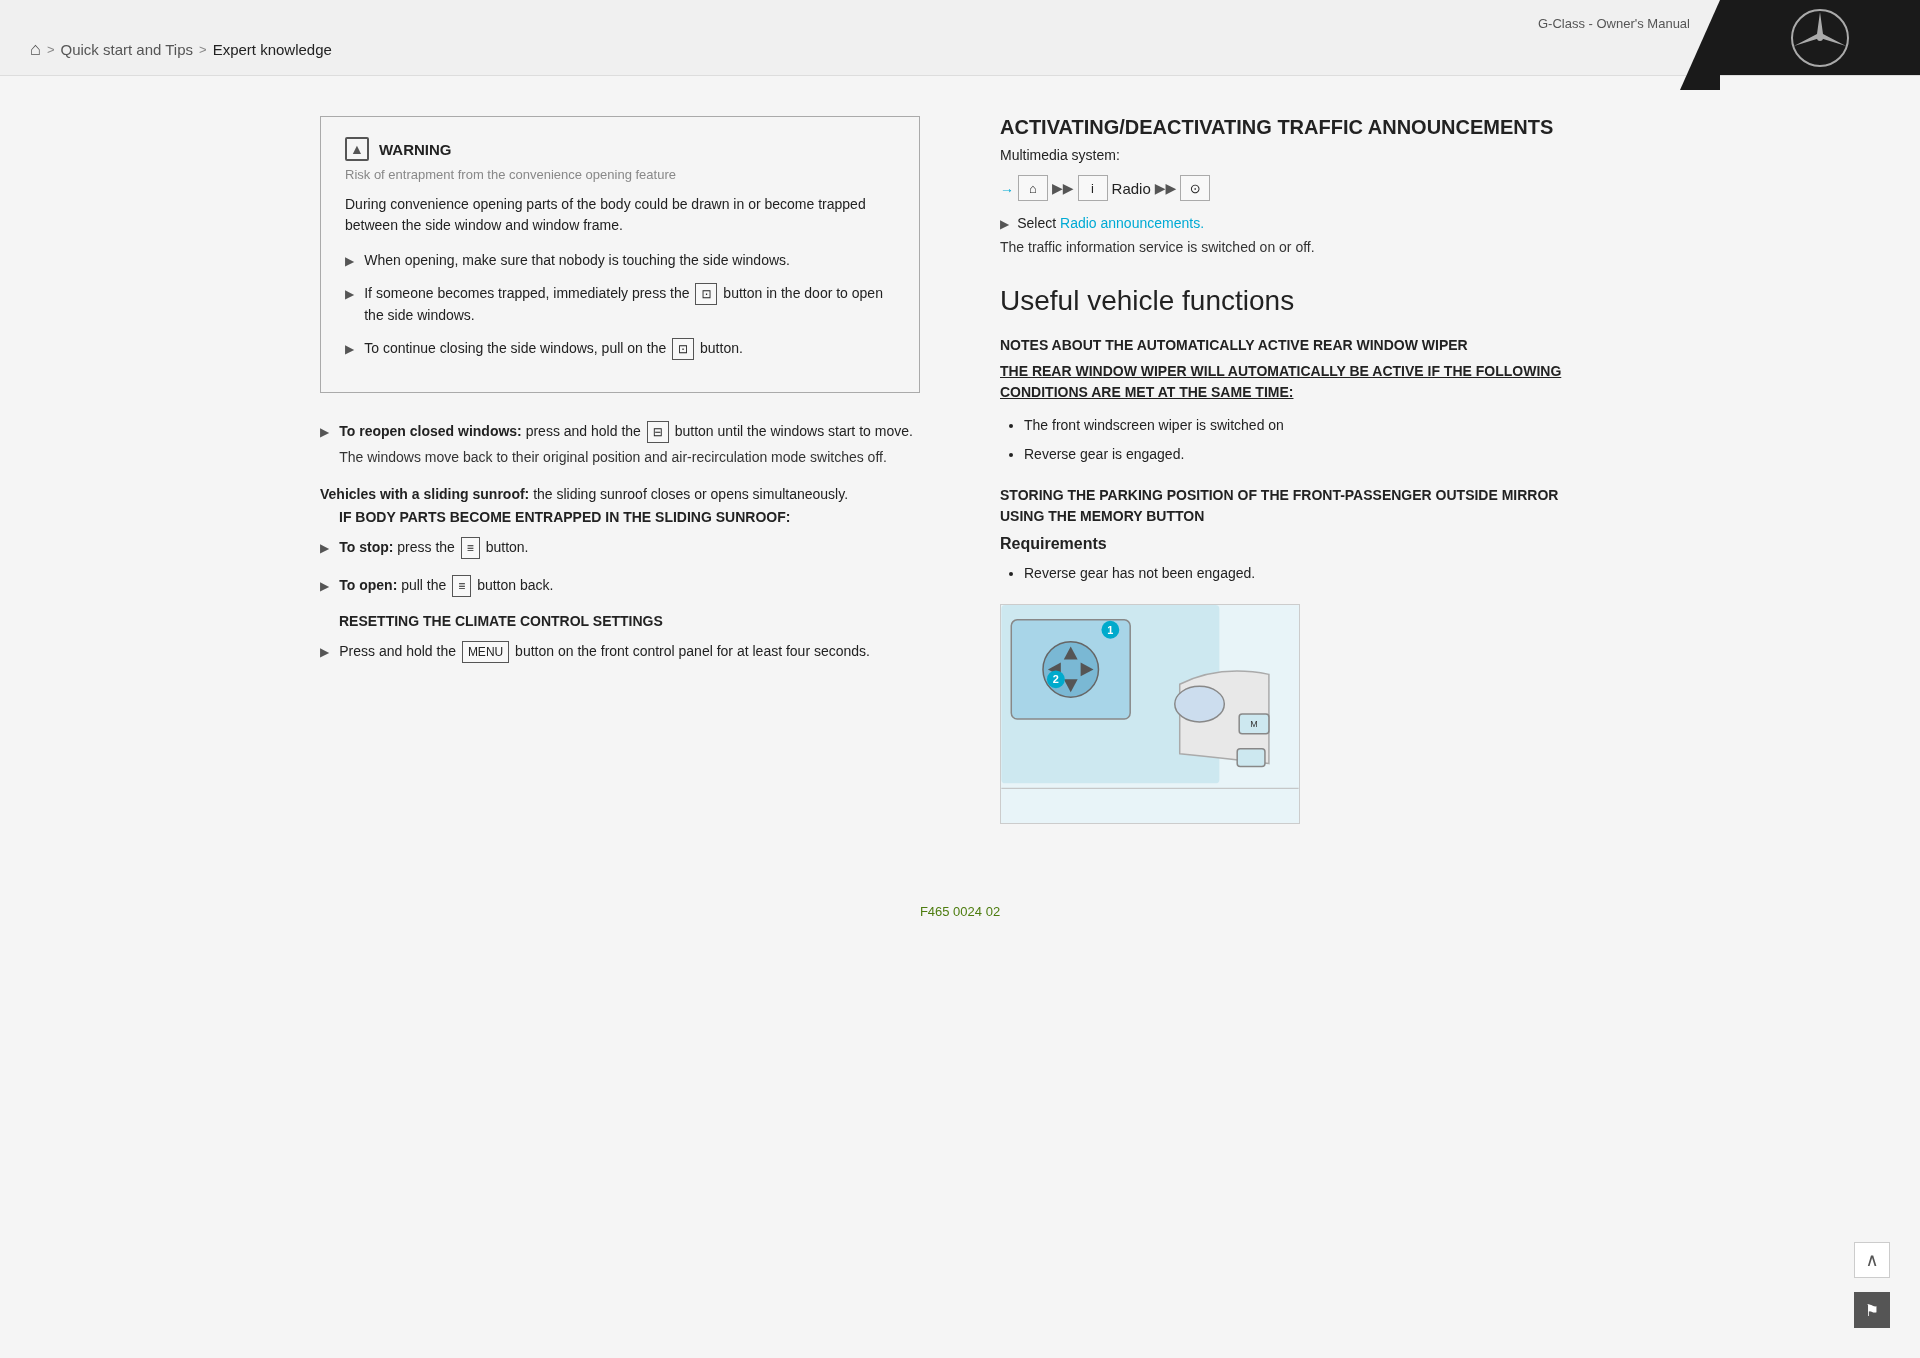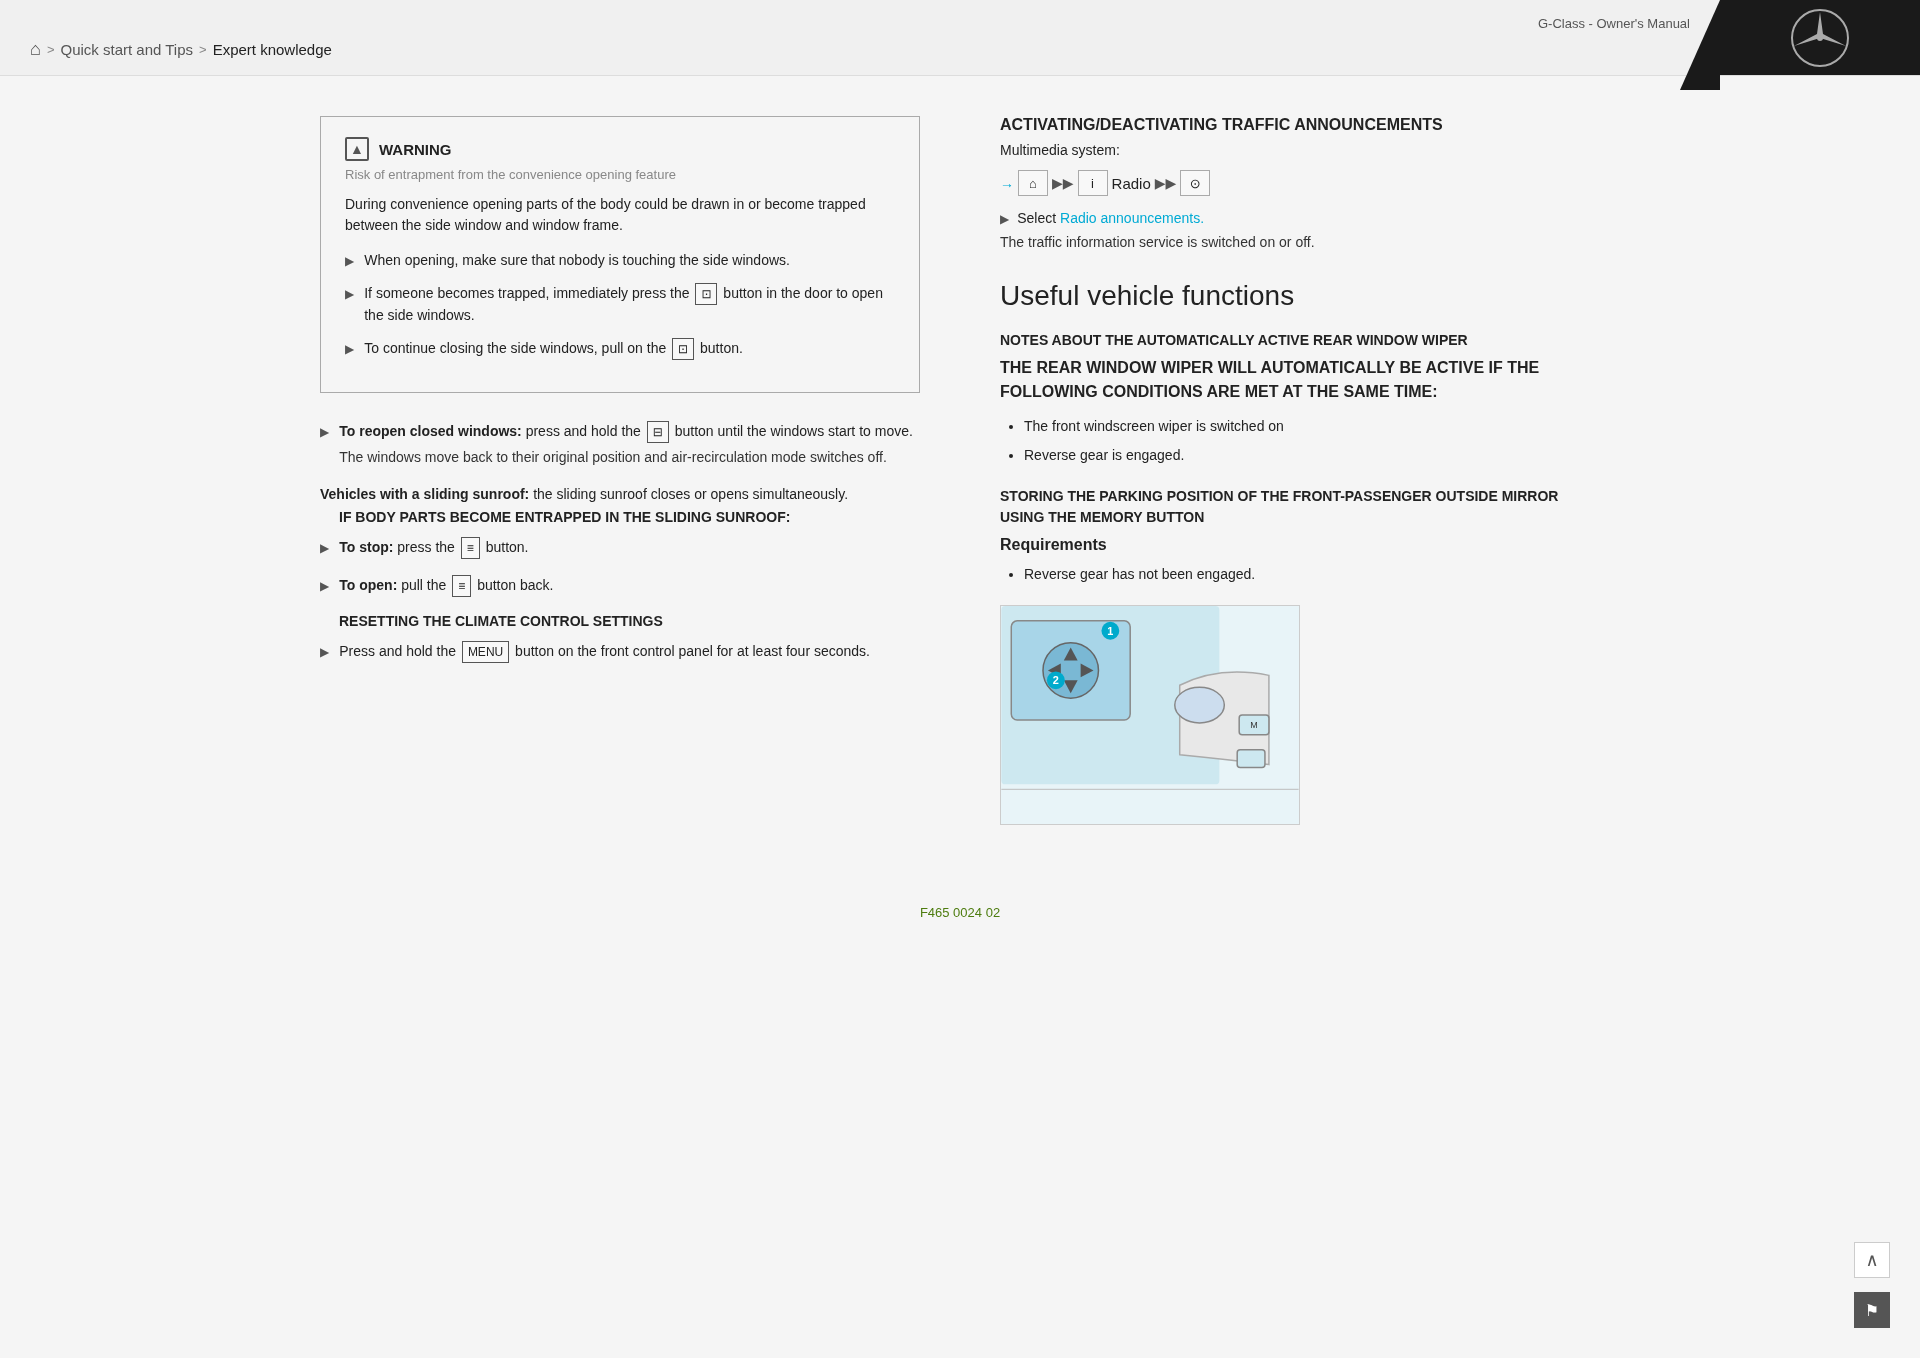--- a/index.html
+++ b/index.html
@@ -206,21 +206,21 @@
       margin-bottom: 20px;
       margin-top: 30px;
       color: #222;
     }
 
     .traffic-section {
       margin-bottom: 28px;
     }
     .traffic-heading {
       font-weight: bold;
-      font-size: 16px;
+      font-size: 20px;
       text-transform: uppercase;
       margin-bottom: 8px;
     }
     .traffic-subtitle {
       font-size: 14px;
       margin-bottom: 12px;
     }
 
     .icon-row {
       display: flex;
@@ -270,24 +270,25 @@
     .useful-section {
     }
     .useful-heading {
       font-weight: bold;
       font-size: 14px;
       text-transform: uppercase;
       margin-bottom: 8px;
     }
     .useful-para-bold {
       font-weight: bold;
-      font-size: 16px;
+      font-size: 14px;
       text-transform: uppercase;
       margin-bottom: 12px;
       line-height: 1.5;
+      text-decoration: underline;
     }
     .dot-list {
       list-style: disc;
       padding-left: 24px;
       margin-bottom: 20px;
     }
     .dot-list li {
       font-size: 14px;
       margin-bottom: 8px;
       line-height: 1.5;

